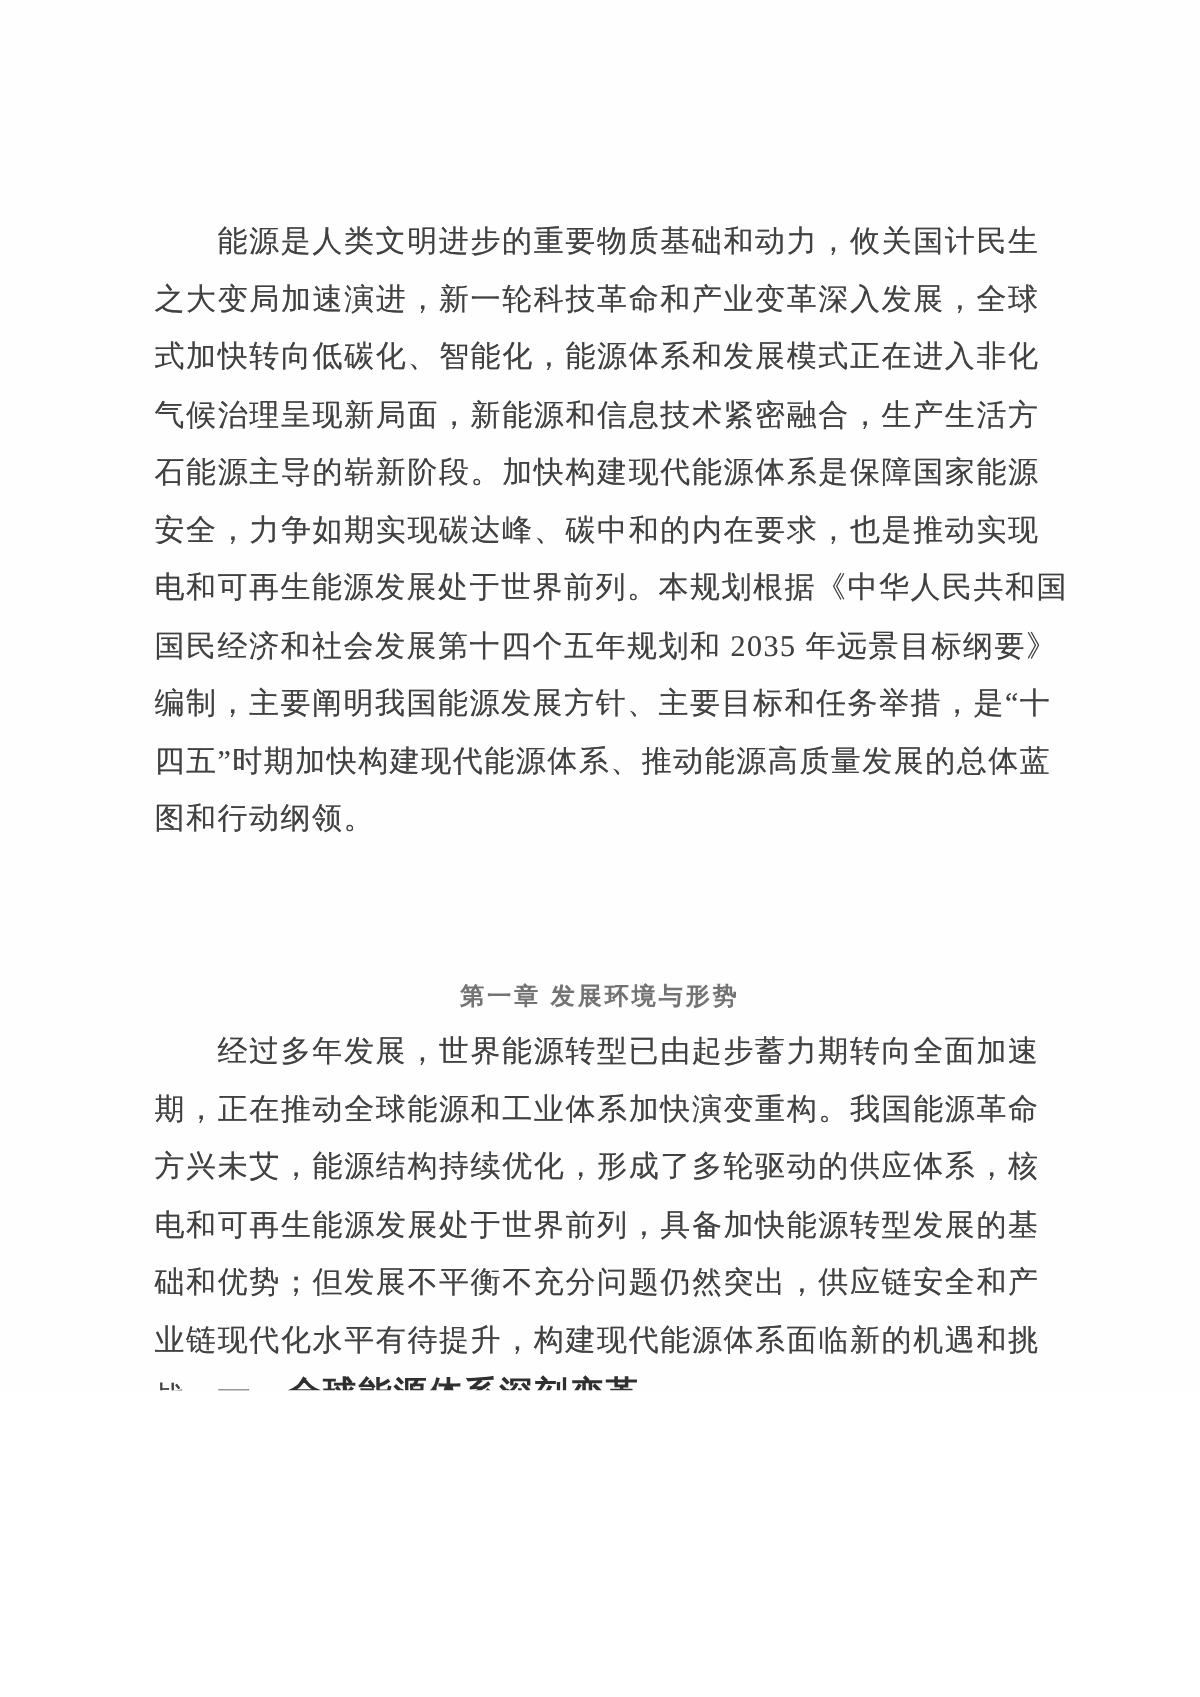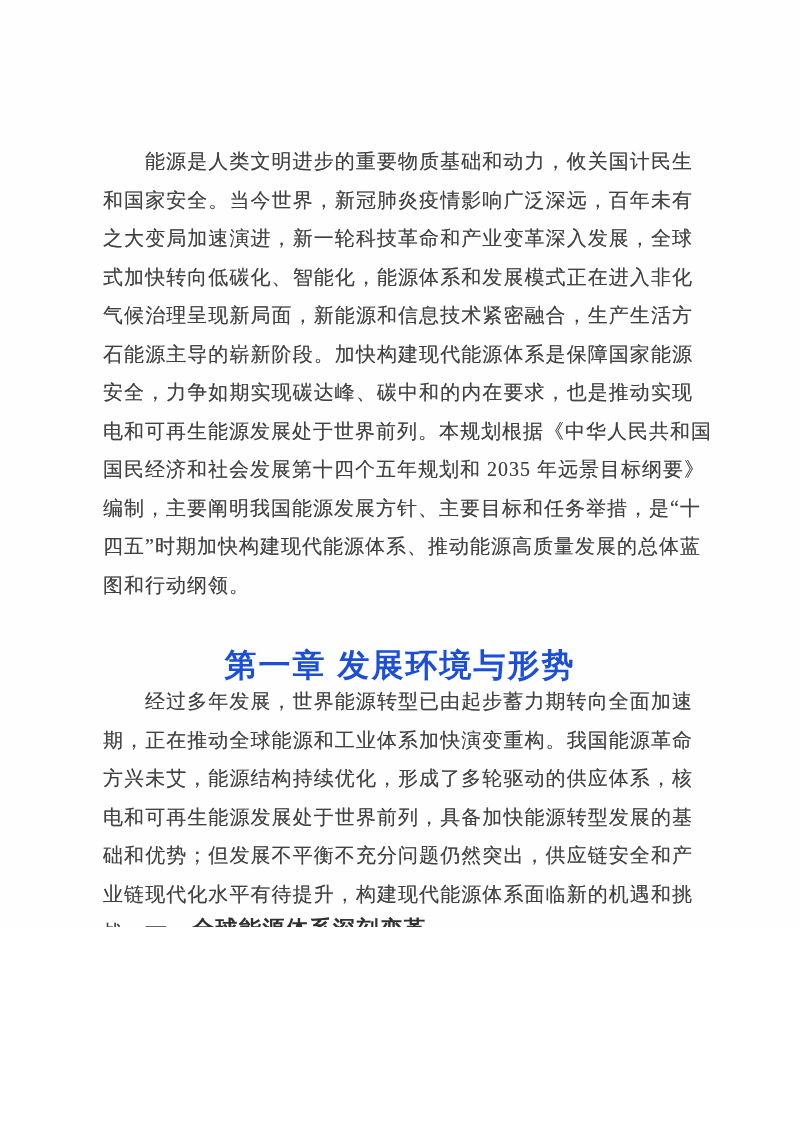--- a/index.html
+++ b/index.html
@@ -47,24 +47,24 @@
   
   .chapter-heading {
     position: absolute;
     top: 648px;
     left: 0;
     width: 800px;
     margin: 0;
     text-align: center;
     font-family: "Liberation Sans", sans-serif;
     font-weight: bold;
-    font-size: 32px;
+    font-size: 16px;
     line-height: 34px;
     letter-spacing: 2px;
-    color: #1d4ed8;
+    color: #737373;
   }
 
   
   .section-heading {
     position: absolute;
     top: 913px;
     left: 145px;
     margin: 0;
     font-family: "Liberation Sans", sans-serif;
     font-weight: bold;
@@ -102,21 +102,20 @@
   .ghost.g2 { top: 1084px; left: 110px; width: 600px; }
   .ghost.g3 { top: 1116px; left: 95px; width: 640px; height: 12px; }
 </style>
 </head>
 <body>
 
 <div class="page">
 
   <div class="para" id="para-1">
       <div class="line first">能源是人类文明进步的重要物质基础和动力，攸关国计民生</div>
-      <div class="line">和国家安全。当今世界，新冠肺炎疫情影响广泛深远，百年未有</div>
       <div class="line">之大变局加速演进，新一轮科技革命和产业变革深入发展，全球</div>
       <div class="line">式加快转向低碳化、智能化，能源体系和发展模式正在进入非化</div>
       <div class="line">气候治理呈现新局面，新能源和信息技术紧密融合，生产生活方</div>
       <div class="line">石能源主导的崭新阶段。加快构建现代能源体系是保障国家能源</div>
       <div class="line">安全，力争如期实现碳达峰、碳中和的内在要求，也是推动实现</div>
       <div class="line">电和可再生能源发展处于世界前列。本规划根据《中华人民共和国</div>
       <div class="line">国民经济和社会发展第十四个五年规划和 2035 年远景目标纲要》</div>
       <div class="line">编制，主要阐明我国能源发展方针、主要目标和任务举措，是“十</div>
       <div class="line">四五”时期加快构建现代能源体系、推动能源高质量发展的总体蓝</div>
       <div class="line last">图和行动纲领。</div>

